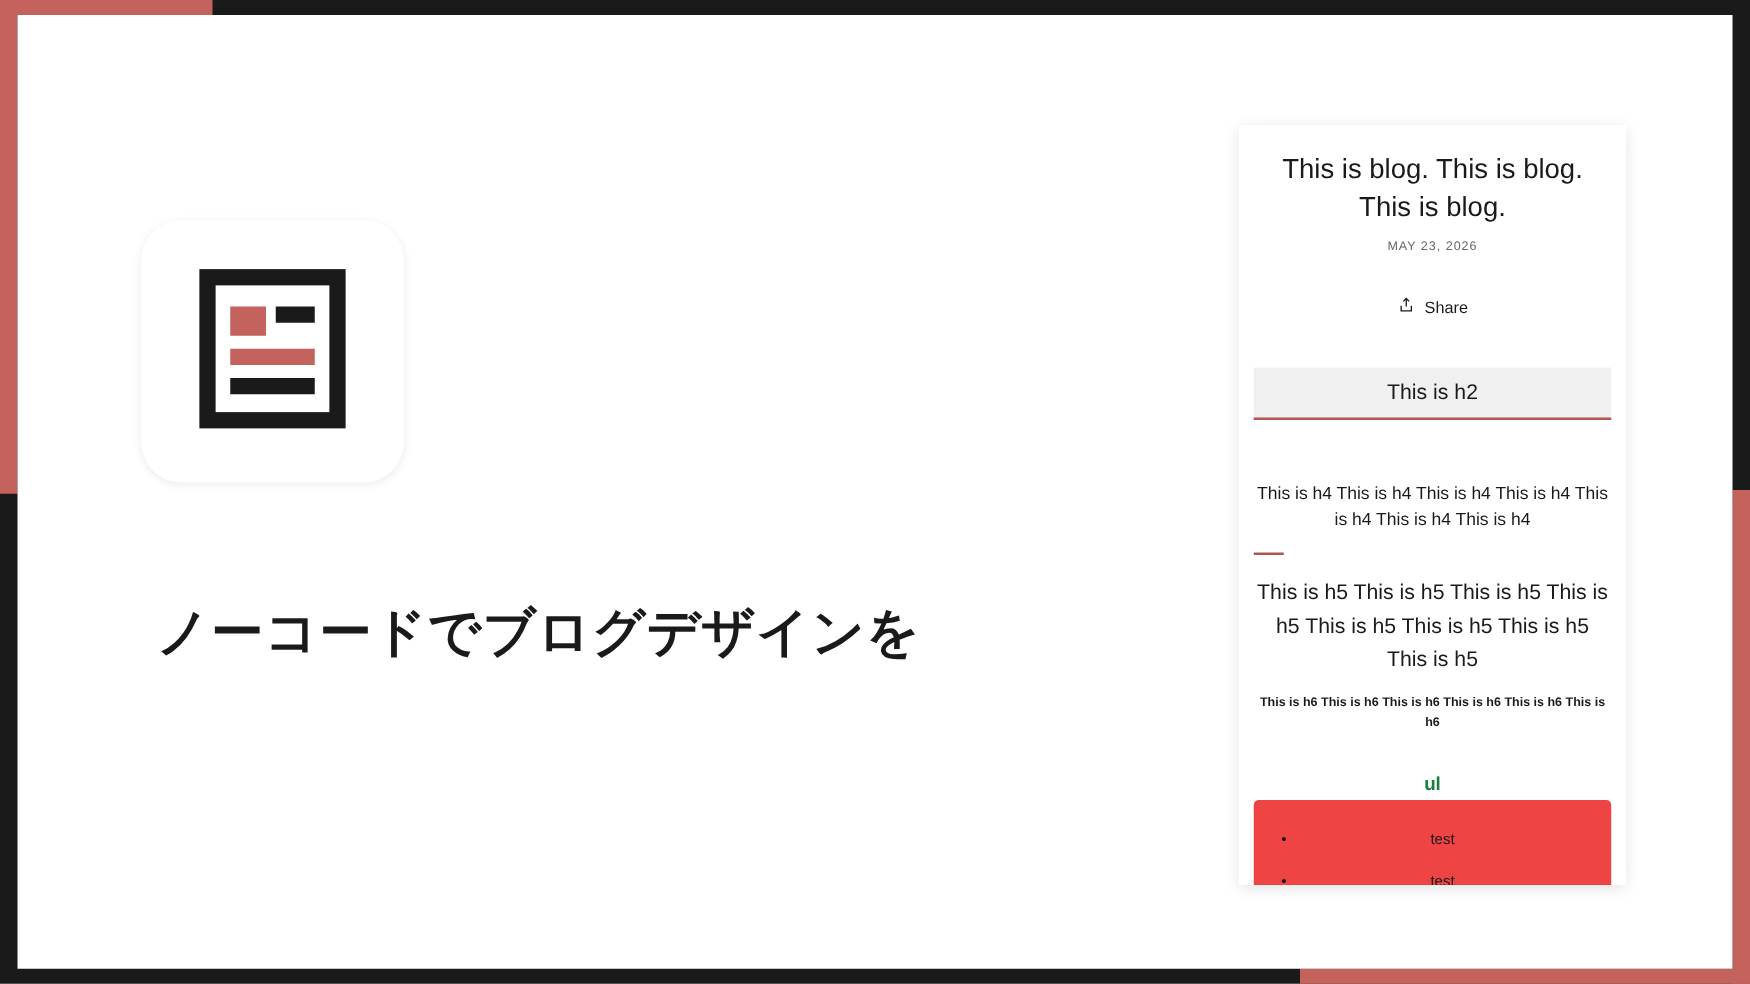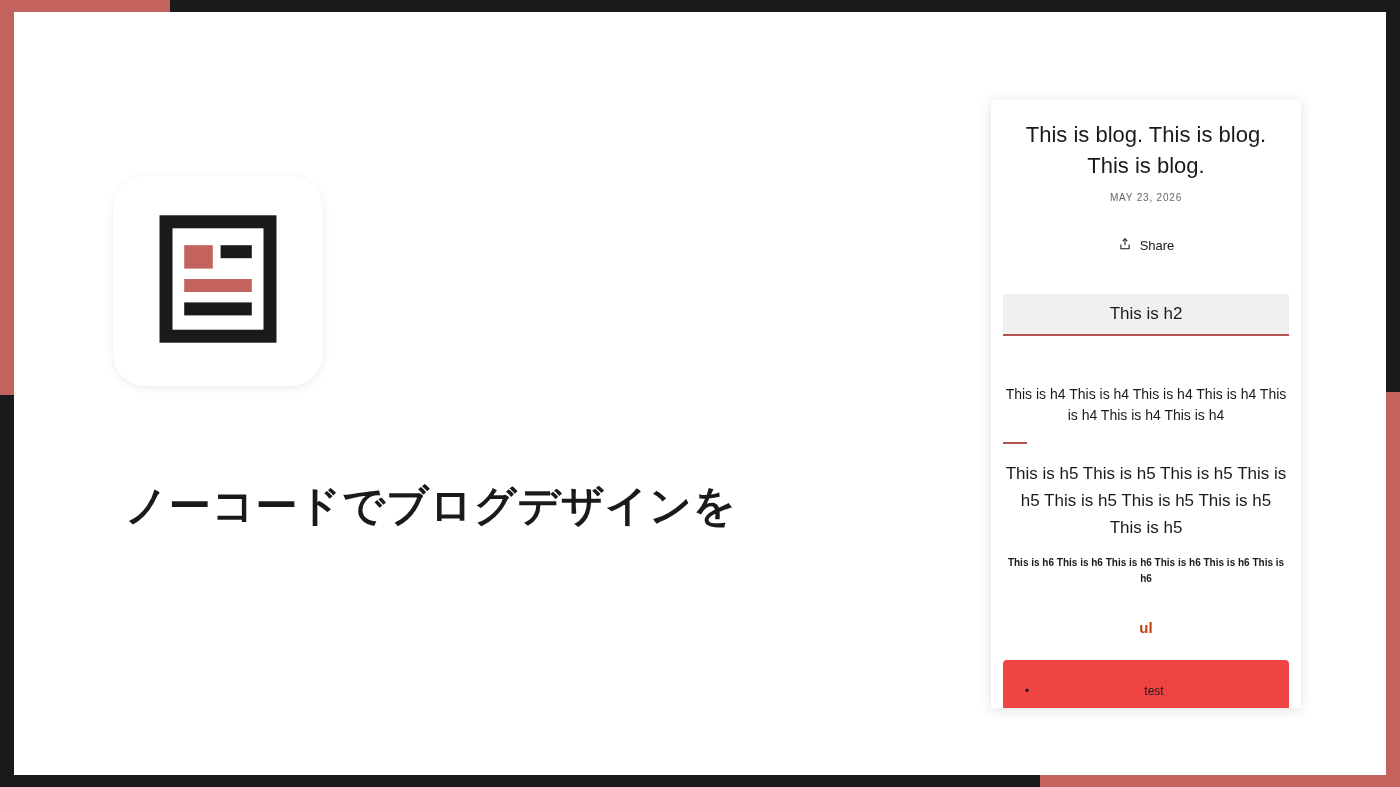--- a/index.html
+++ b/index.html
@@ -149,22 +149,22 @@
     .preview-h6 {
       font-size: 10px;
       font-weight: 700;
       line-height: 1.6;
       color: #1a1a1a;
       margin-bottom: 32px;
     }
     .preview-ul-label {
       font-size: 15px;
       font-weight: 700;
-      color: #c2410c;
-      margin-bottom: 24px;
+      color: #15803d;
+      margin-bottom: 4px;
     }
     .preview-ul {
       background: #ef4444;
       border-radius: 4px;
       padding: 14px 22px;
     }
     .preview-ul-item {
       font-size: 12px;
       color: #1a1a1a;
       padding: 10px 0;

